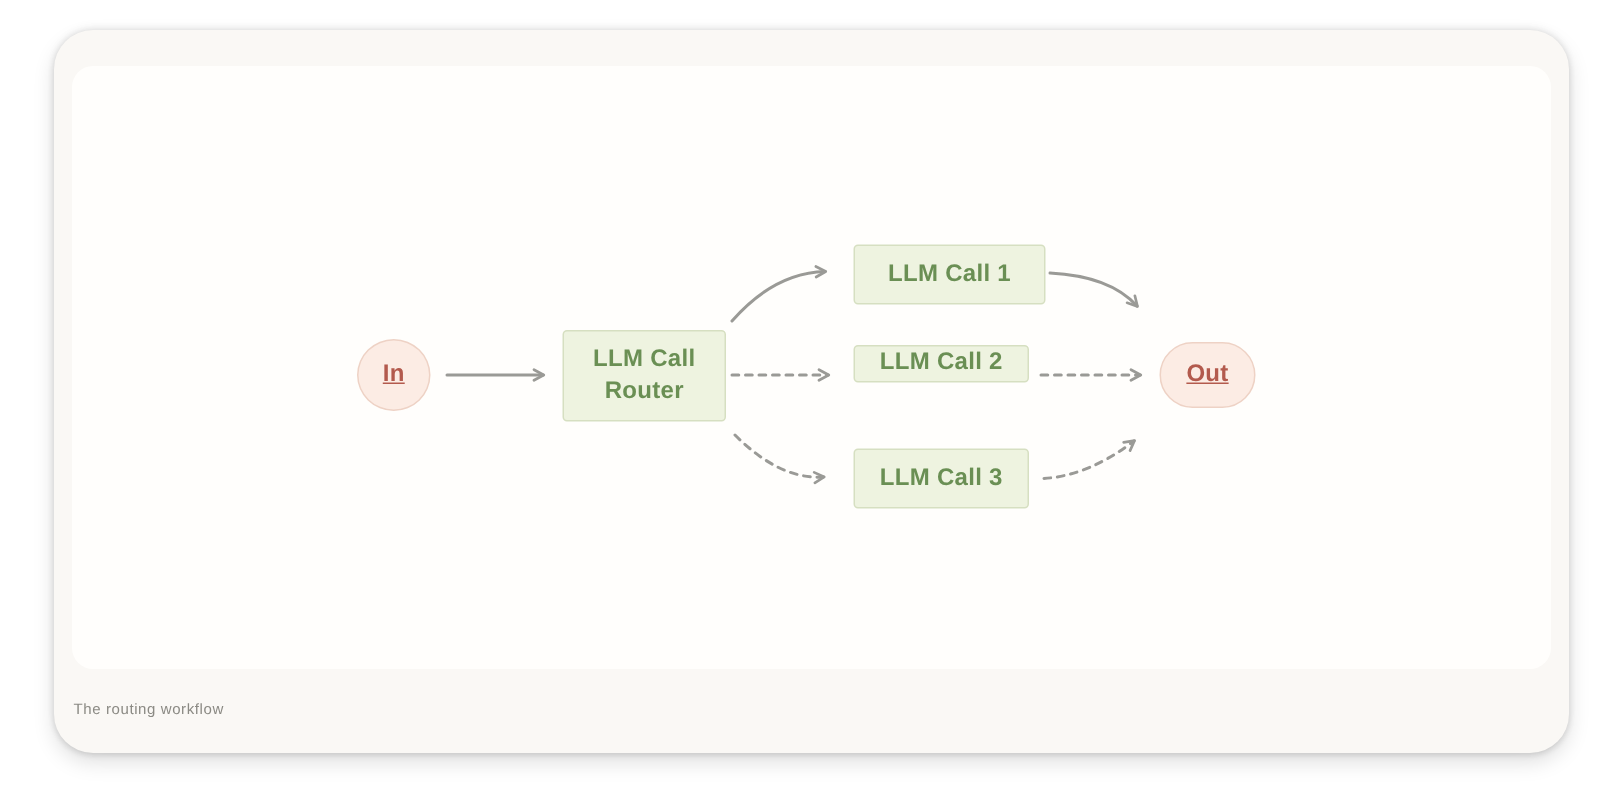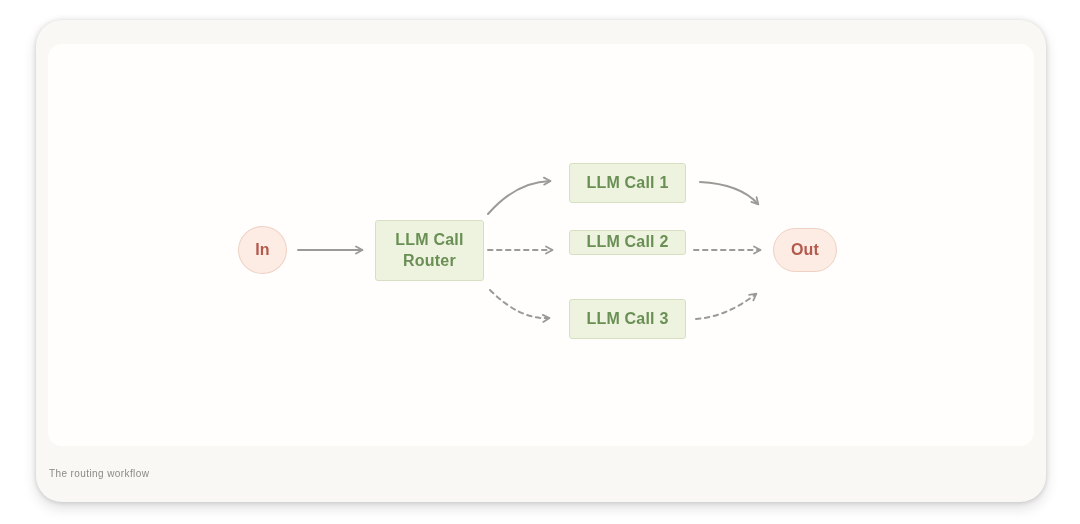--- a/index.html
+++ b/index.html
@@ -34,24 +34,25 @@
     position:absolute;display:flex;align-items:center;justify-content:center;
     text-align:center;font-size:16px;font-weight:700;letter-spacing:0.2px;line-height:1.3;
   }
   .node.process{
     background:var(--process-fill);border:1.5px solid var(--process-border);
     color:var(--process-text);border-radius:3px;
   }
   .node.terminal{
     background:var(--terminal-fill);border:1.5px solid var(--terminal-border);
     color:var(--terminal-text);
+    text-decoration:underline;
   }
   .node.in{left:190px;top:182px;width:49px;height:48px;border-radius:50%;}
   .node.router{left:327px;top:176px;width:109px;height:61px;padding:20px 10px;}
-  .node.call1{left:521px;top:119px;width:117px;height:40px;}
+  .node.call1{left:521px;top:119px;width:128px;height:40px;}
   .node.call2{left:521px;top:186px;width:117px;height:25px;justify-content:center;}
   .node.call3{left:521px;top:255px;width:117px;height:40px;}
   .node.out{left:725px;top:184px;width:64px;height:44px;border-radius:22px;justify-content:center;}
   .caption{
     position:absolute;left:13px;top:448px;font-size:10px;letter-spacing:0.4px;
     color:var(--caption);
   }
   .watermark{
     position:absolute;right:14px;bottom:4px;font-size:28px;font-weight:700;
     letter-spacing:2px;color:var(--watermark);text-shadow:1px 1px 0 #ffffff;

